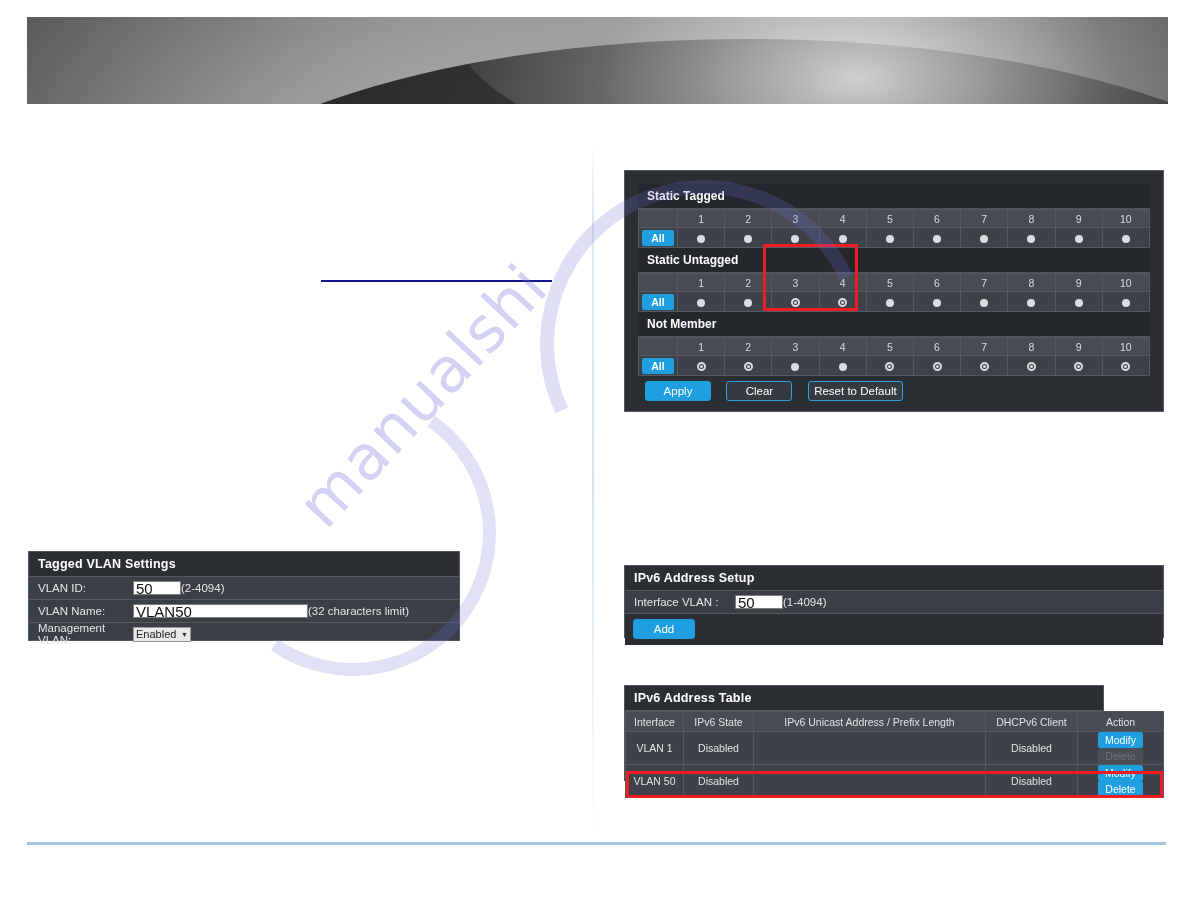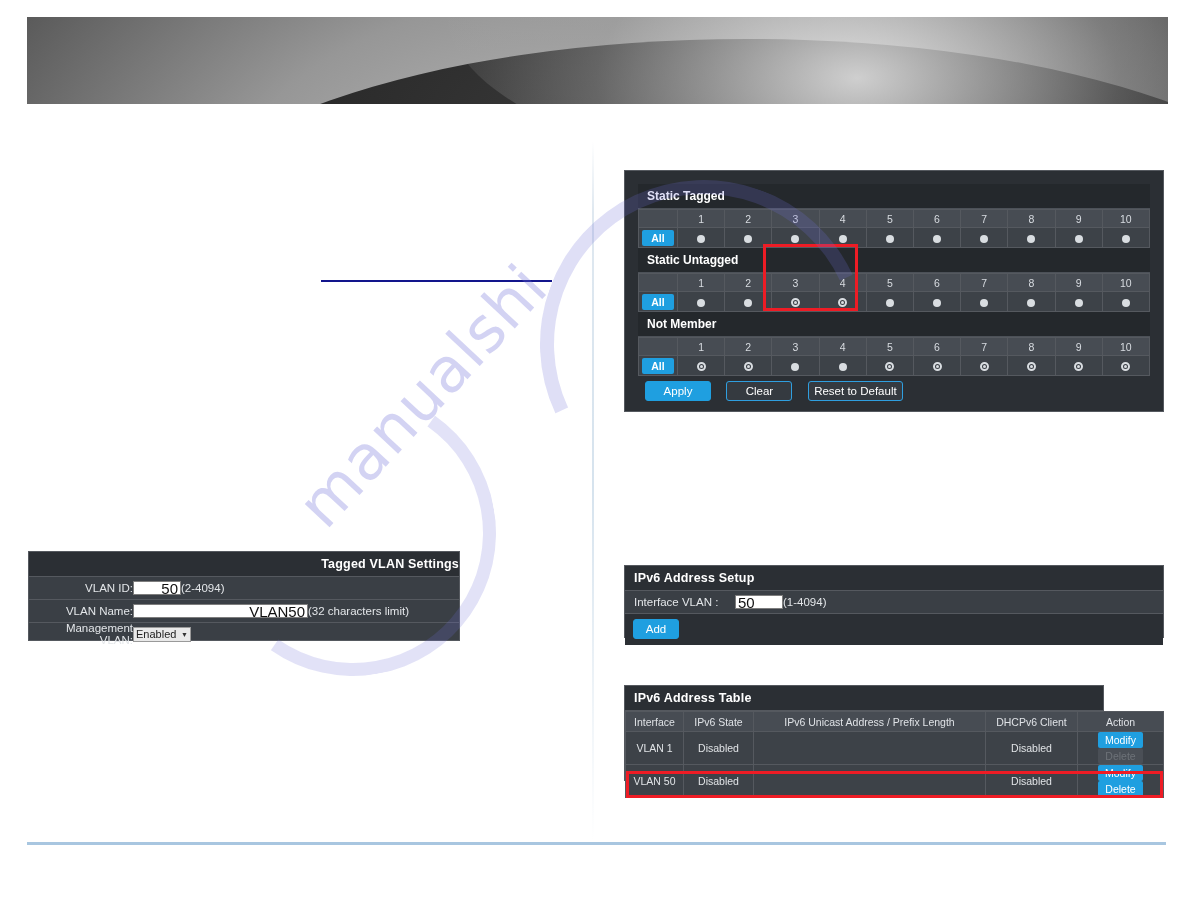--- a/index.html
+++ b/index.html
@@ -310,37 +310,36 @@
     margin-left: 3px;
     color: #333;
   }
 
   
   .tagged-vlan-panel {
     left: 28px;
     top: 551px;
     width: 432px;
     height: 90px;
-    text-align: right;
   }
   .tagged-vlan-panel .form-label { width: 104px; }
 
   
   .ipv6-setup-panel {
     left: 624px;
     top: 565px;
     width: 540px;
     height: 73px;
   }
   .ipv6-setup-panel .form-label { width: 110px; }
   .ipv6-setup-actions {
     background: #2b2f34;
     padding: 5px 0 6px 8px;
   }
-  .w-add { width: 46px; }
+  .w-add { width: 62px; }
 
   
   .ipv6-table-panel {
     left: 624px;
     top: 685px;
     width: 480px;
     height: 96px;
   }
   .data-table {
     border-collapse: collapse;

